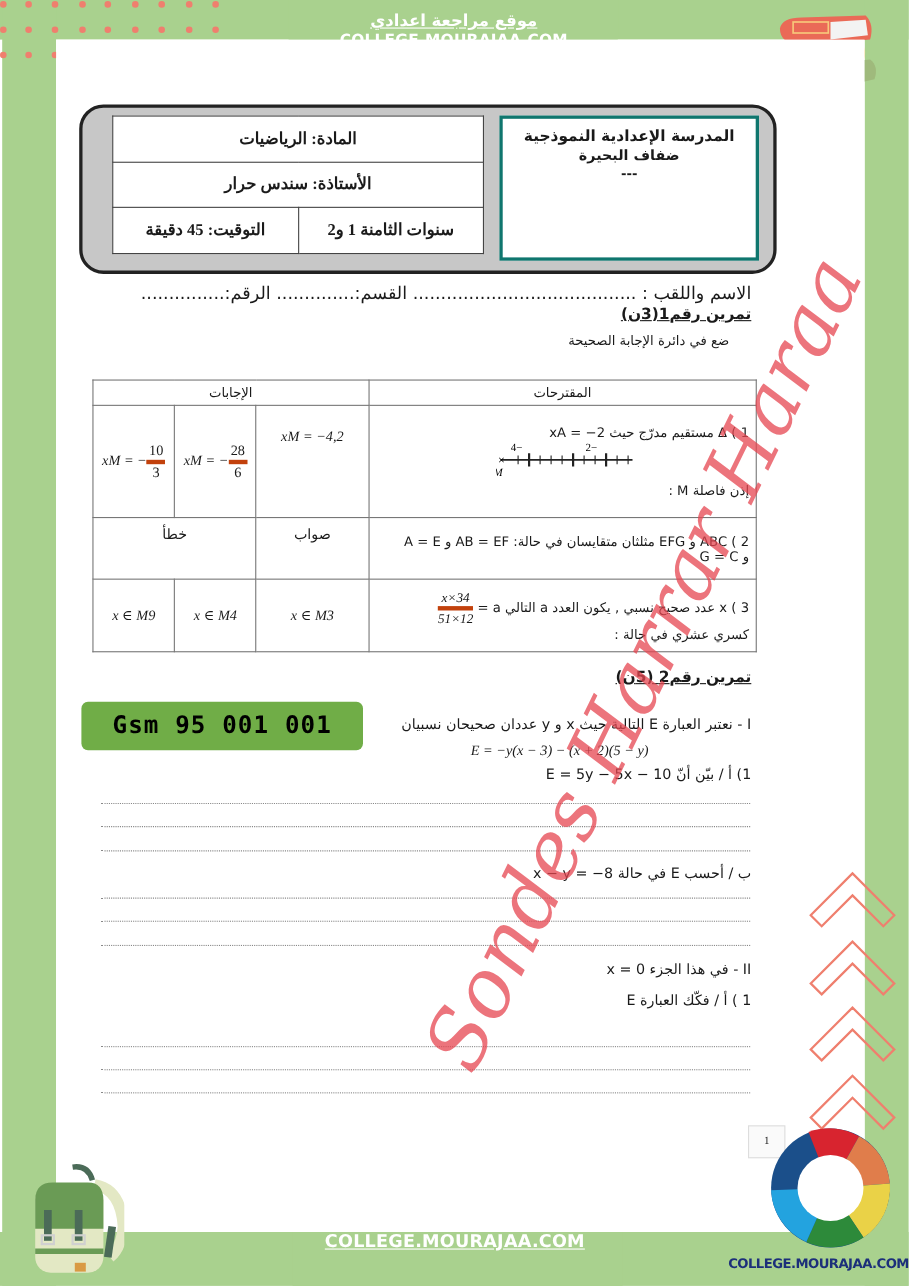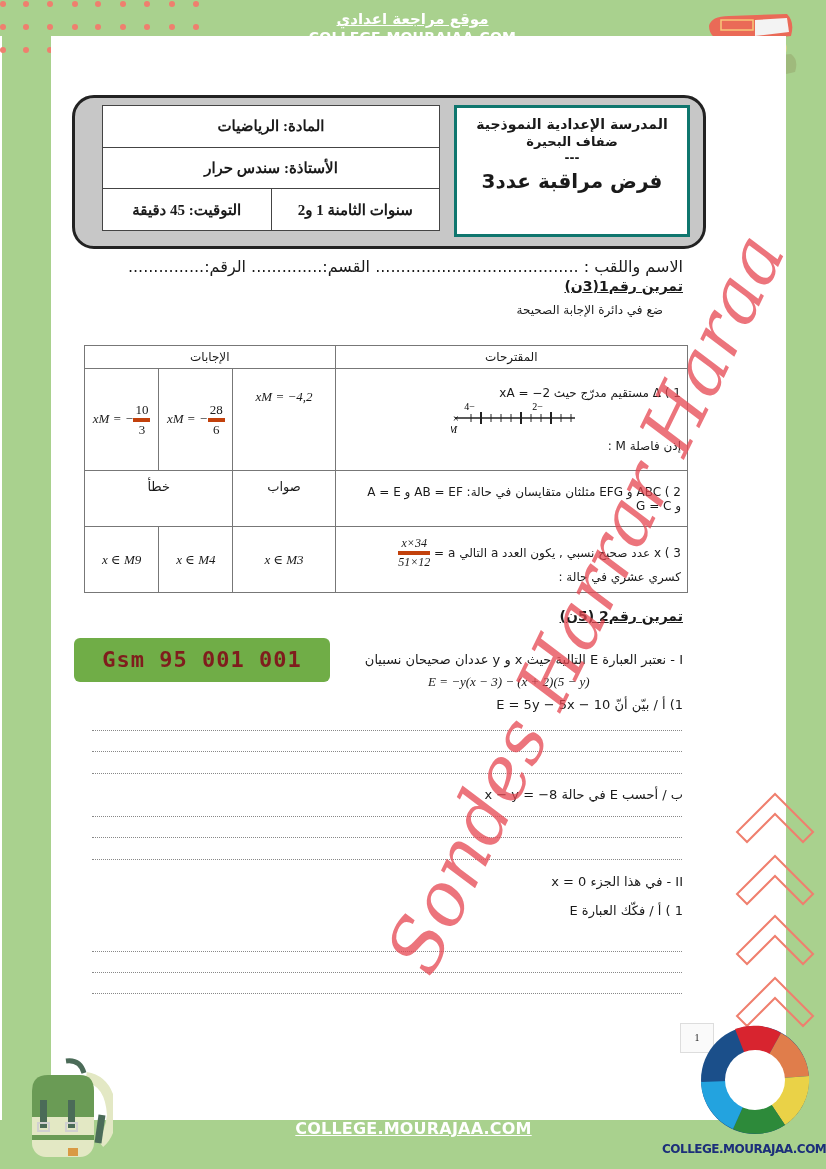--- a/index.html
+++ b/index.html
@@ -27,21 +27,21 @@
   .school-box .l4 { font-size:20px; margin-top:4px; }
   .rtl { direction:rtl; position:absolute; font-family:"DejaVu Sans",sans-serif; font-size:12px; }
   .ex-title { font-weight:bold; text-decoration:underline; font-size:14px; }
   table.q { position:absolute; left:84px; top:345px; width:604px; border-collapse:collapse; font-size:12px; }
   table.q td { border:1px solid #777; vertical-align:middle; }
   .q-hdr td { text-align:center; height:20px; direction:rtl; font-family:"DejaVu Sans",sans-serif; }
   .ans { text-align:center; font-style:italic; font-size:13px; }
   .prop { direction:rtl; text-align:right; padding:4px 6px; font-family:"DejaVu Sans",sans-serif; font-size:12px; }
   .frac { display:inline-flex; flex-direction:column; vertical-align:middle; text-align:center; font-style:normal; }
   .frac .n { border-bottom:4px solid #c2410c; padding:0 2px; }
-  .gsm { position:absolute; left:74px; top:638px; width:256px; height:44px; background:#70ad47; border-radius:6px; color:#7f1d1d; font-family:"DejaVu Sans Mono",monospace; font-weight:bold; font-size:22px; text-align:center; line-height:44px; letter-spacing:1px; }
+  .gsm { position:absolute; left:74px; top:638px; width:256px; height:44px; background:#70ad47; border-radius:6px; color:#000000; font-family:"DejaVu Sans Mono",monospace; font-weight:bold; font-size:22px; text-align:center; line-height:44px; letter-spacing:1px; }
   .dotline { position:absolute; left:92px; width:590px; border-top:1px dotted #888; height:0; }
   .watermark { position:absolute; left:180px; top:560px; transform:rotate(-64deg); transform-origin:center; color:rgba(230,70,80,0.75); font-family:"DejaVu Serif",serif; font-style:italic; font-size:74px; white-space:nowrap; pointer-events:none; }
   .page-num { position:absolute; left:680px; top:1023px; width:32px; height:28px; border:1px solid #ddd; background:#fafafa; font-size:10px; text-align:center; line-height:28px; }
   .chev { position:absolute; }
   .logo-caption { position:absolute; left:662px; top:1142px; font-family:"DejaVu Sans",sans-serif; font-weight:bold; color:#1c2f7a; font-size:12px; letter-spacing:-0.5px; }
 </style>
 </head>
 <body>
 
 <div class="green frame-top"></div>
@@ -108,21 +108,20 @@
   <tr>
     <td style="width:50%">التوقيت: 45 دقيقة</td>
     <td>سنوات الثامنة 1 و2</td>
   </tr>
 </tbody>
   </table>
 <div class="school-box">
   <div class="l1">المدرسة الإعدادية النموذجية</div>
   <div class="l2">ضفاف البحيرة</div>
   <div class="l3">---</div>
-  <div class="l4">فرض مراقبة عدد3</div>
 </div>
 
 <div class="rtl" style="right:143px;top:257px;font-size:16px;">الاسم واللقب : ........................................ القسم:.............. الرقم:...............</div>
 
 <div class="rtl ex-title" style="right:143px;top:278px;">تمرين رقم1(3ن)</div>
 <div class="rtl" style="right:163px;top:303px;">ضع  في دائرة الإجابة الصحيحة</div>
 
 <table class="q">
   <tbody>
       <tr class="q-hdr">

